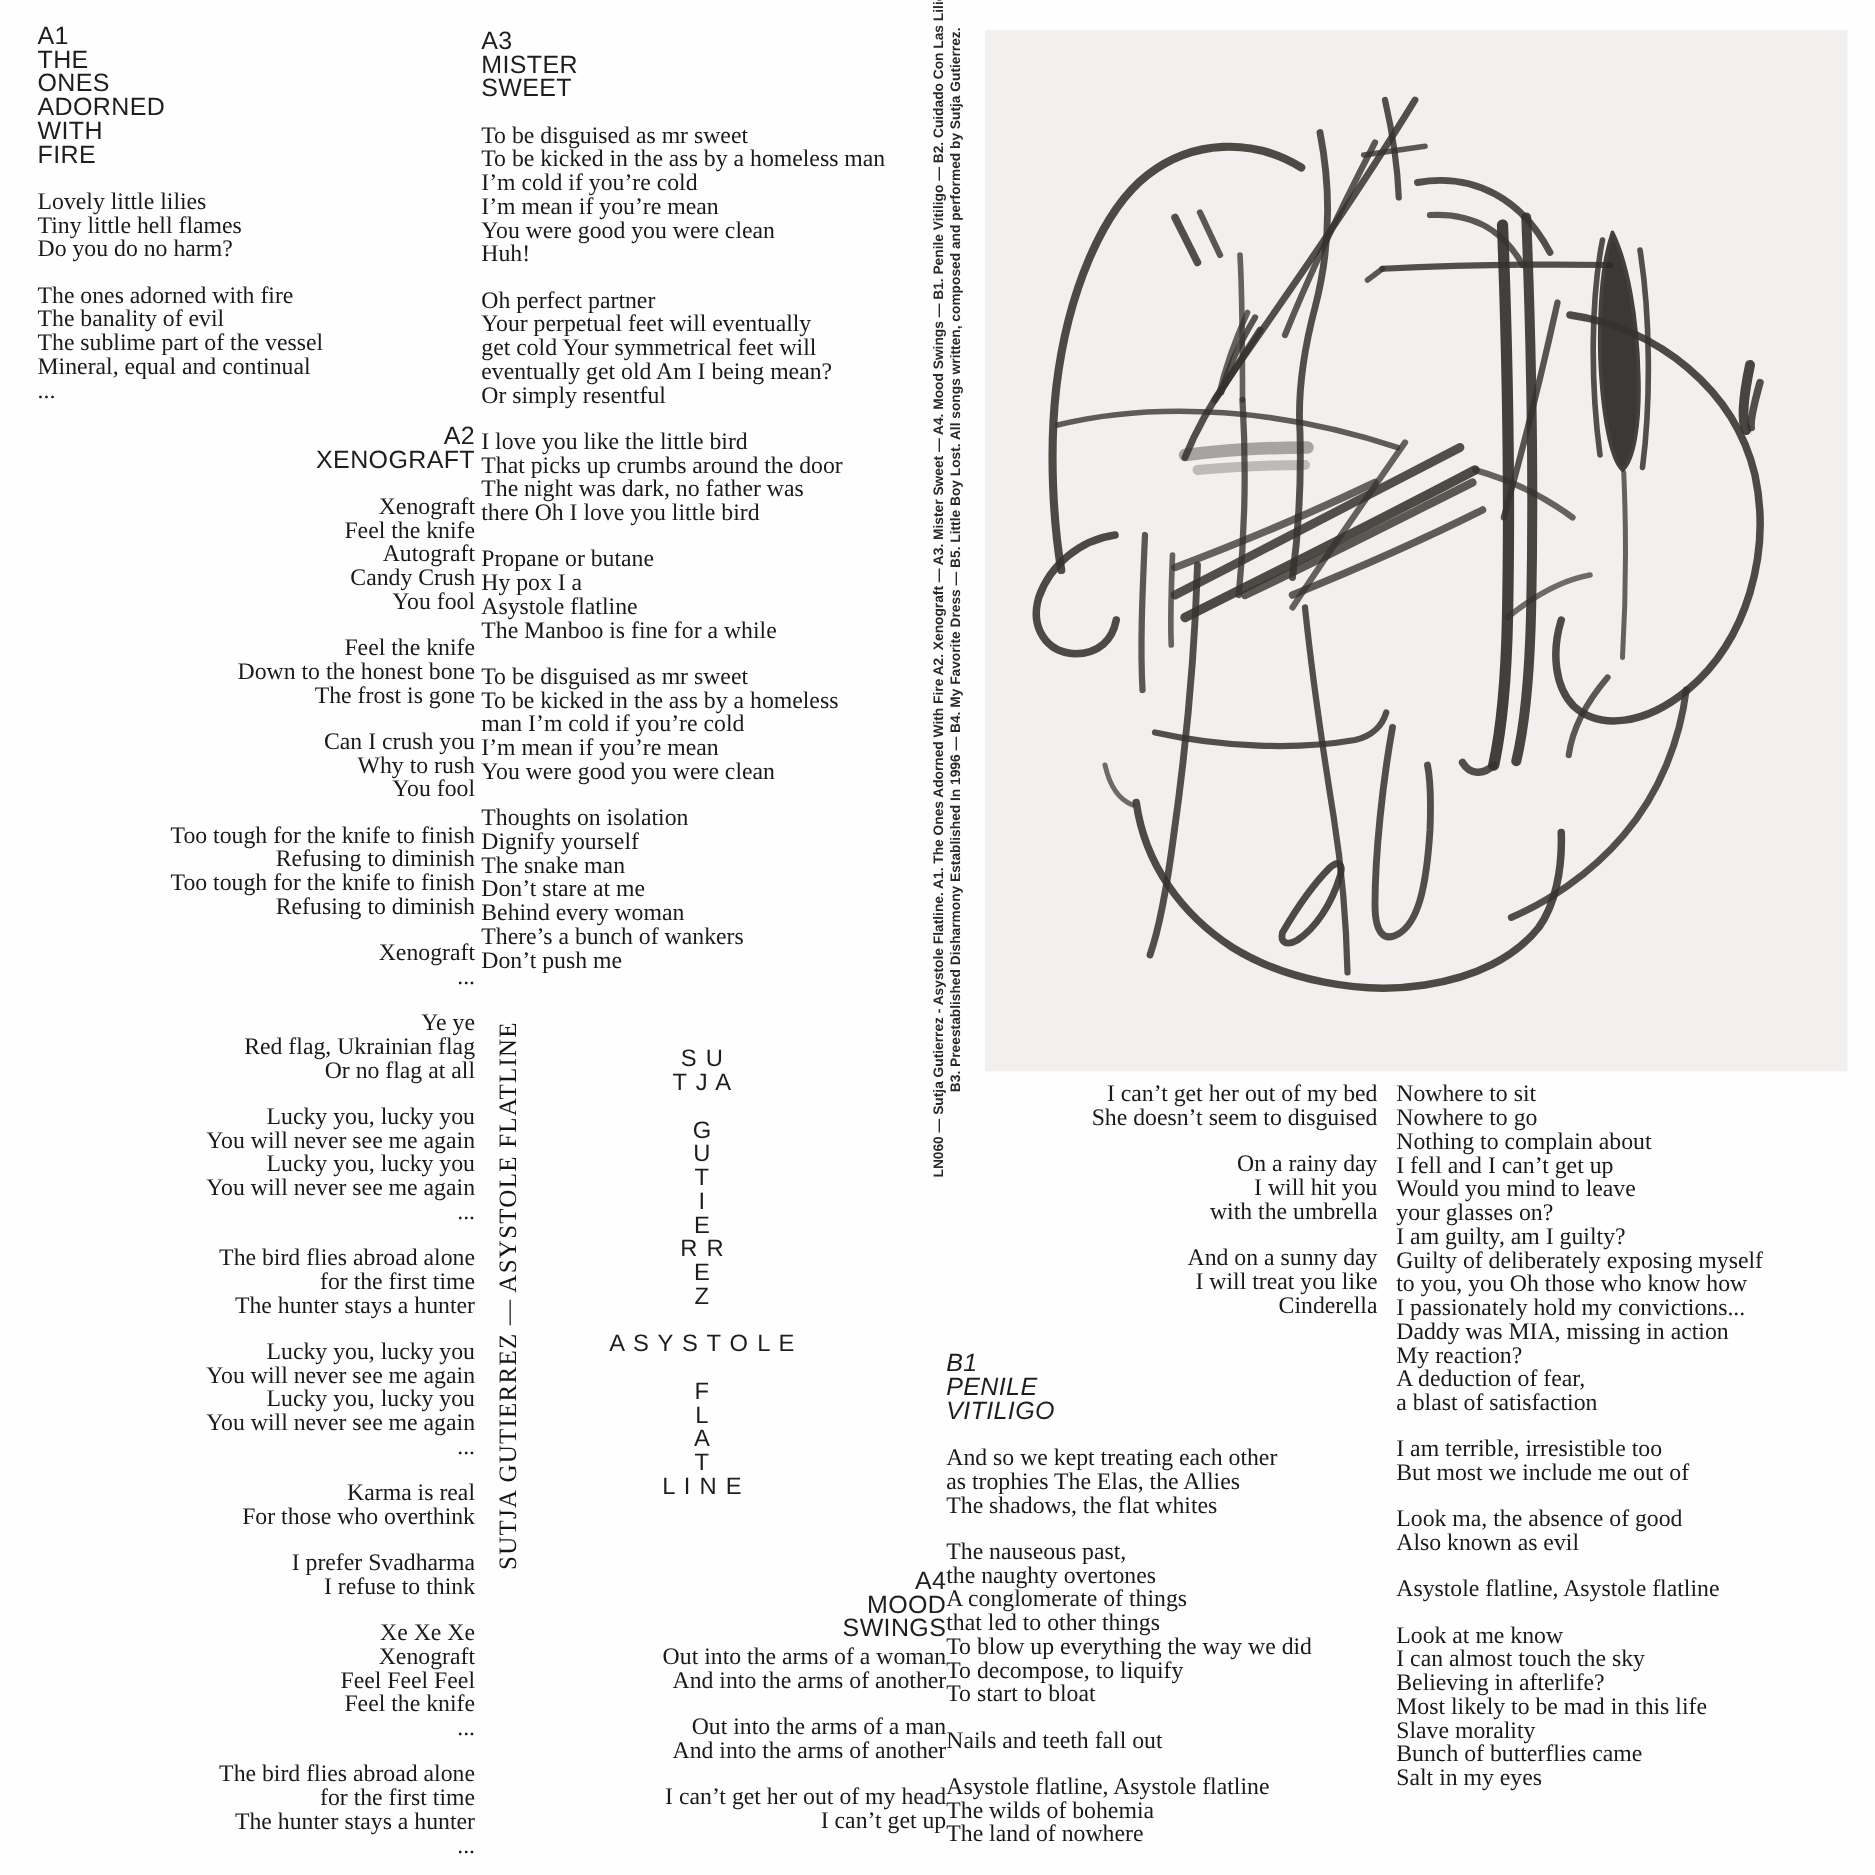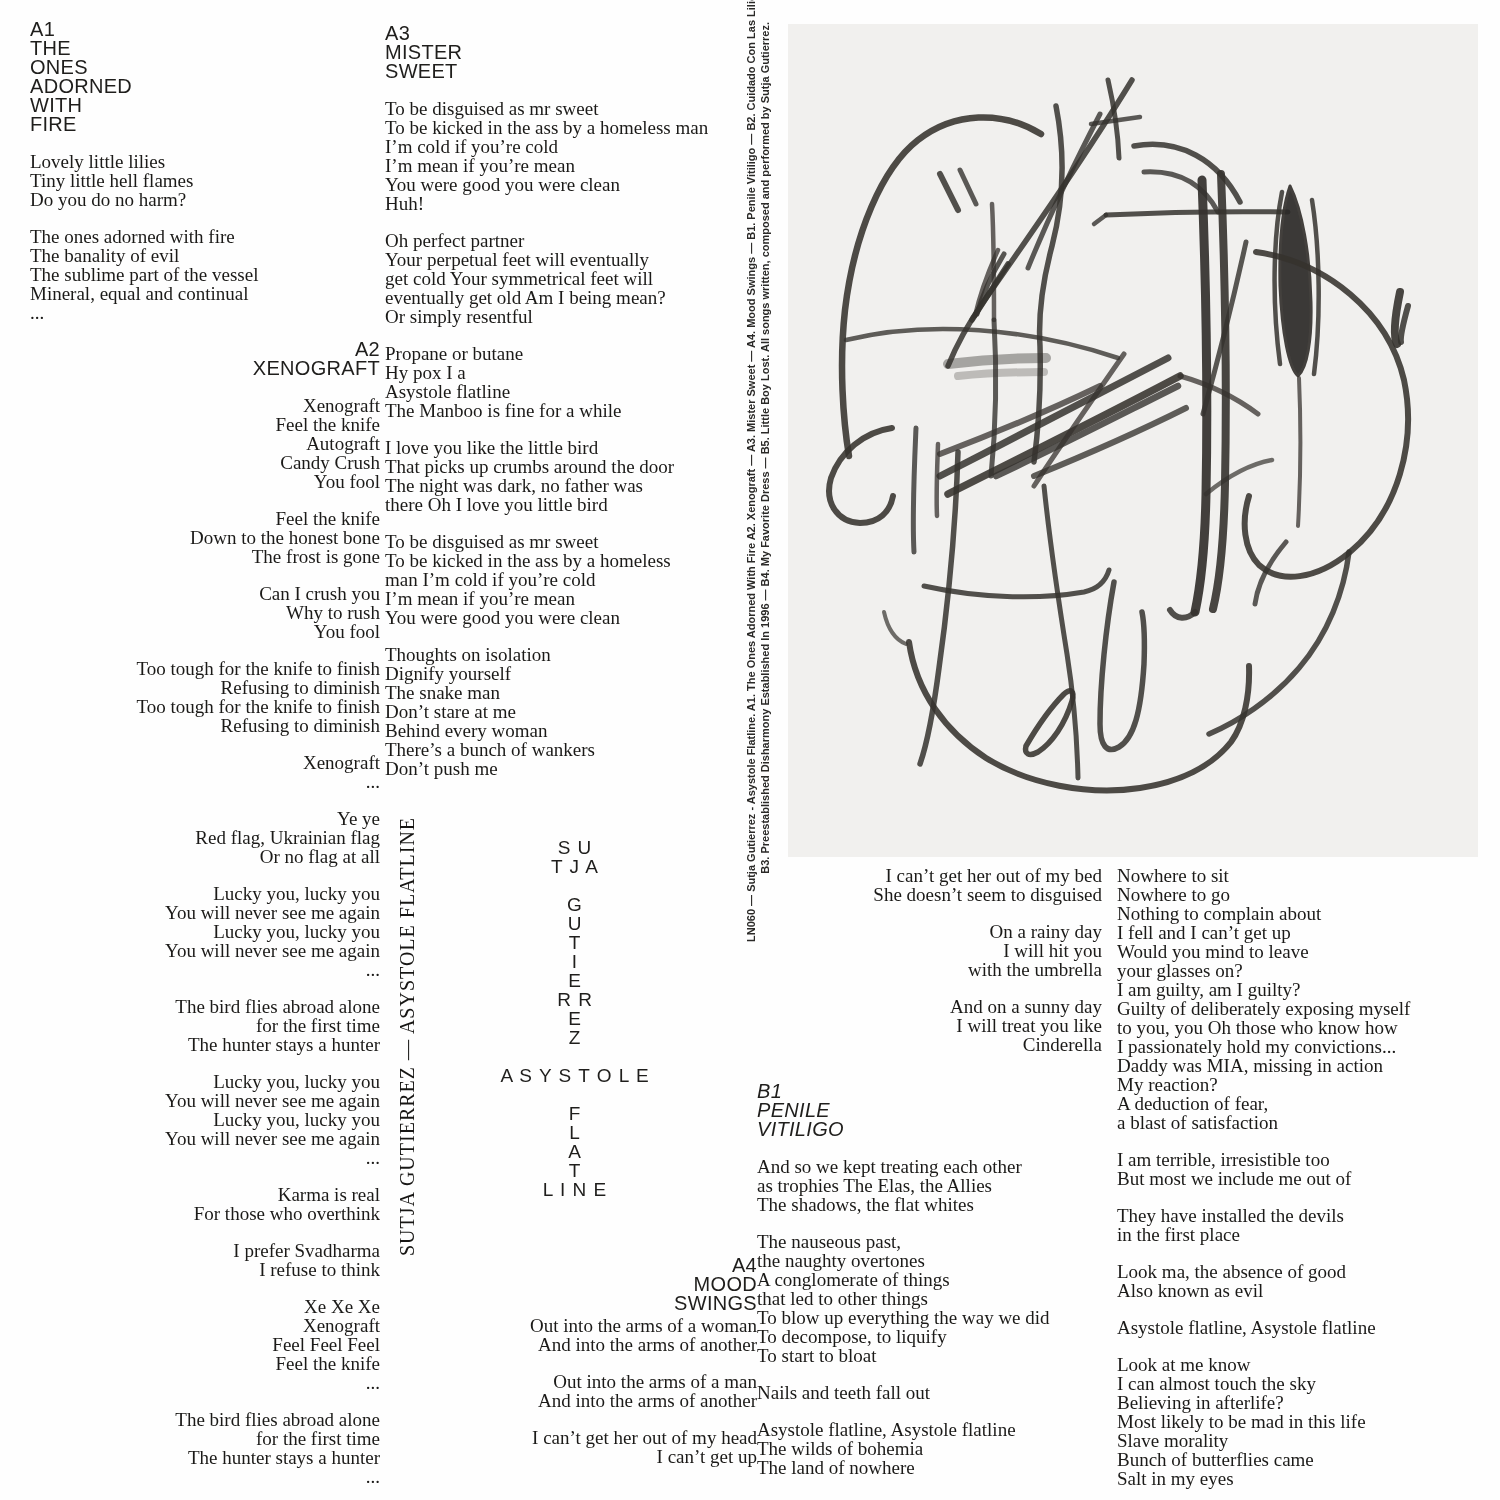--- a/index.html
+++ b/index.html
@@ -103,45 +103,45 @@
 To be kicked in the ass by a homeless man
 I’m cold if you’re cold
 I’m mean if you’re mean
 You were good you were clean
 Huh!</p>
     <p class="stanza">Oh perfect partner
 Your perpetual feet will eventually
 get cold Your symmetrical feet will
 eventually get old Am I being mean?
 Or simply resentful</p>
+    <p class="stanza">I love you like the little bird
+That picks up crumbs around the door
+The night was dark, no father was
+there Oh I love you little bird</p>
     <p class="stanza">Propane or butane
 Hy pox I a
 Asystole flatline
 The Manboo is fine for a while</p>
-    <p class="stanza">I love you like the little bird
-That picks up crumbs around the door
-The night was dark, no father was
-there Oh I love you little bird</p>
     <p class="stanza">To be disguised as mr sweet
 To be kicked in the ass by a homeless
 man I’m cold if you’re cold
 I’m mean if you’re mean
 You were good you were clean</p>
     <p class="stanza">Thoughts on isolation
 Dignify yourself
 The snake man
 Don’t stare at me
 Behind every woman
 There’s a bunch of wankers
 Don’t push me</p>
   </div>
 
   <div class="vertical-title" style="left:396px;top:1256px;">SUTJA GUTIERREZ — ASYSTOLE FLATLINE</div>
 
-  <div class="col letter-stack" style="left:393px;top:838px;width:364px;">S U
+  <div class="col letter-stack" style="left:380px;top:838px;width:364px;">S U
 T J A
 
 G
 U
 T
 I
 E
 R R
 E
 Z
@@ -289,22 +289,20 @@
 I am guilty, am I guilty?
 Guilty of deliberately exposing myself
 to you, you Oh those who know how
 I passionately hold my convictions...
 Daddy was MIA, missing in action
 My reaction?
 A deduction of fear,
 a blast of satisfaction</p>
     <p class="stanza">I am terrible, irresistible too
 But most we include me out of</p>
-    <p class="stanza">They have installed the devils
-in the first place</p>
     <p class="stanza">Look ma, the absence of good
 Also known as evil</p>
     <p class="stanza">Asystole flatline, Asystole flatline</p>
     <p class="stanza">Look at me know
 I can almost touch the sky
 Believing in afterlife?
 Most likely to be mad in this life
 Slave morality
 Bunch of butterflies came
 Salt in my eyes</p>

